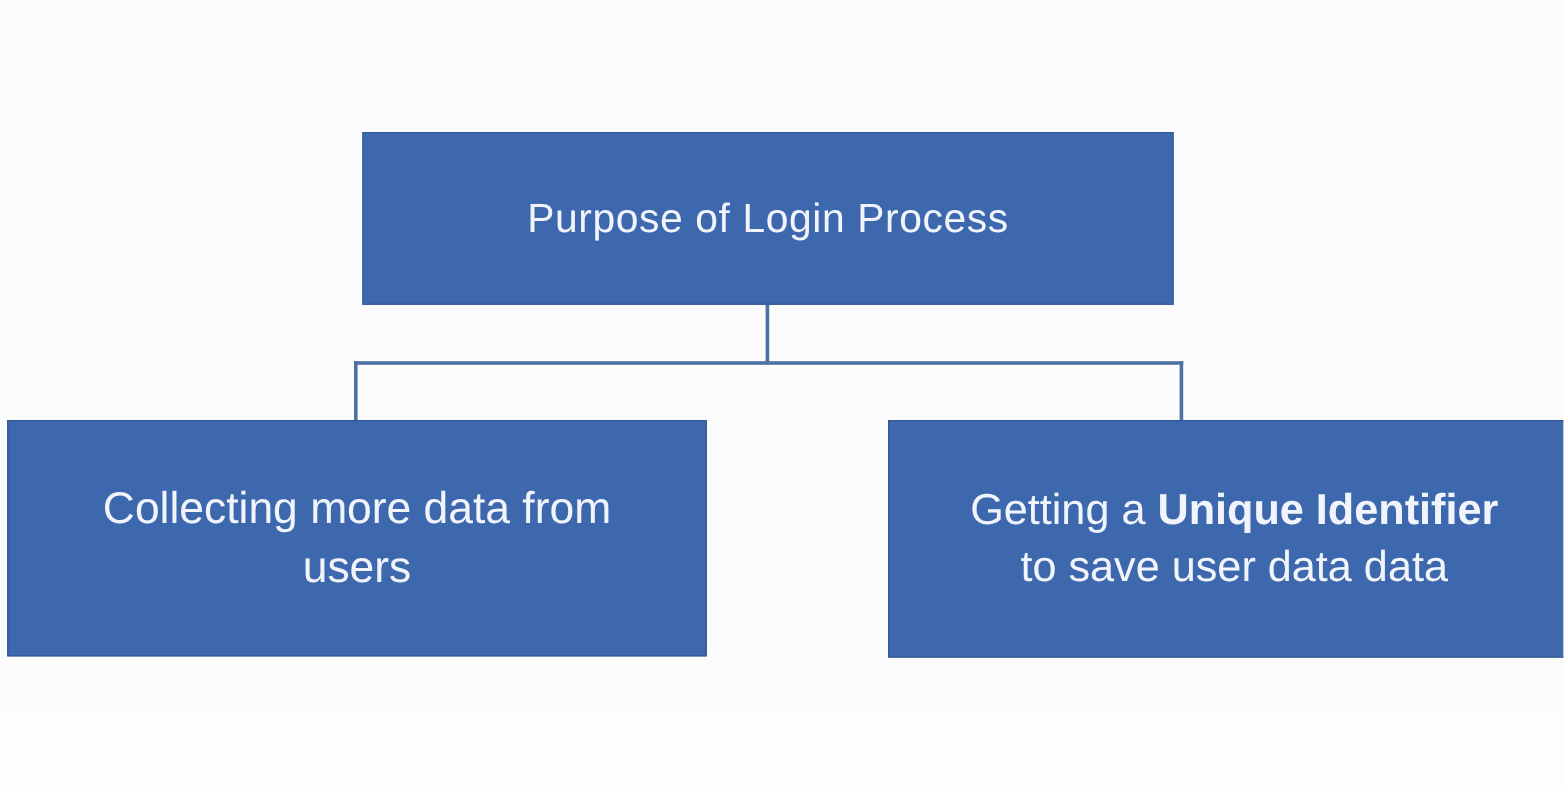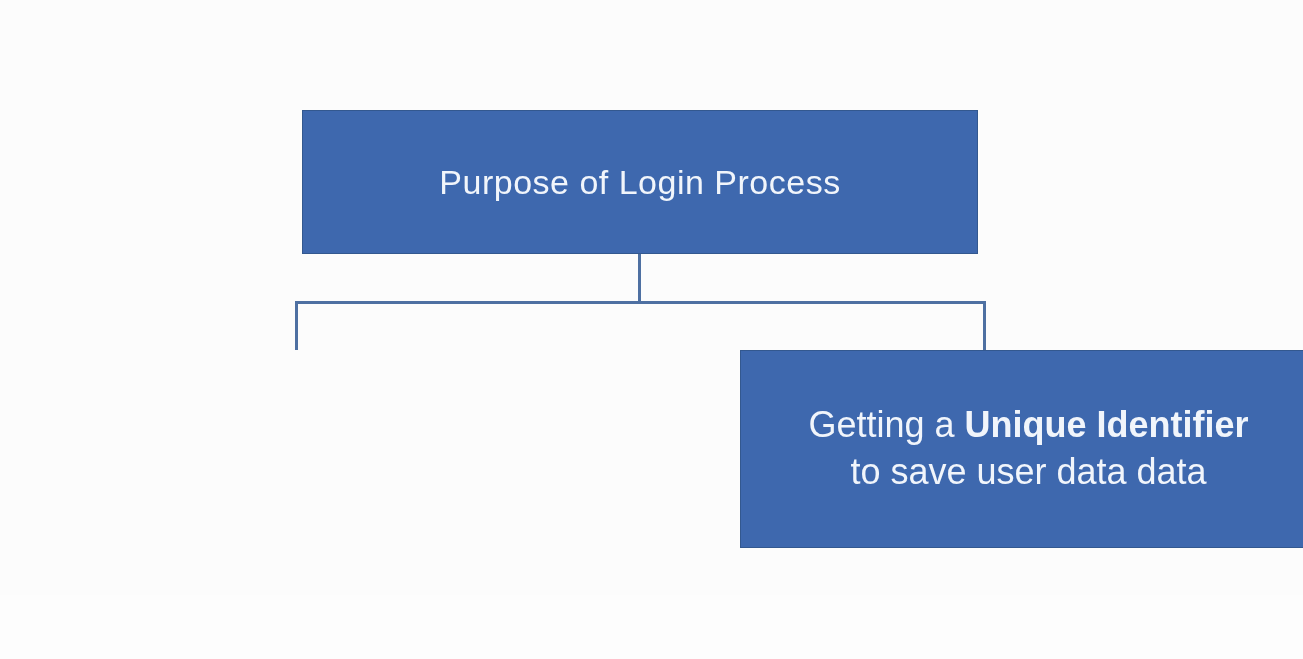--- a/index.html
+++ b/index.html
@@ -74,20 +74,26 @@
 
   <div class="node root">
     <div class="node-label">Purpose of Login Process</div>
   </div>
 
   <div class="conn stem"></div>
   <div class="conn hbar"></div>
   <div class="conn drop-left"></div>
   <div class="conn drop-right"></div>
 
+  <div class="node child left">
+    <div class="node-label">
+      <div>Collecting more data from</div>
+      <div>users</div>
+    </div>
+  </div>
 
   <div class="node child right">
     <div class="node-label">
       <div><span>Getting a</span> <b>Unique Identifier</b></div>
       <div>to save user data data</div>
     </div>
   </div>
 
 </div>
 

